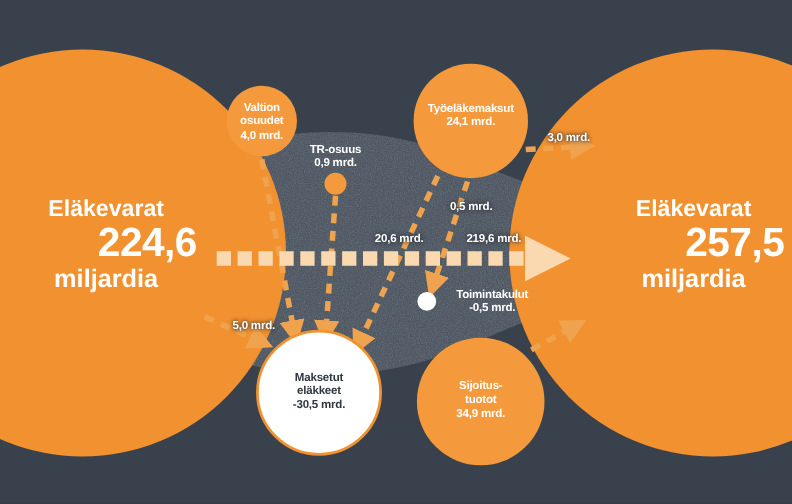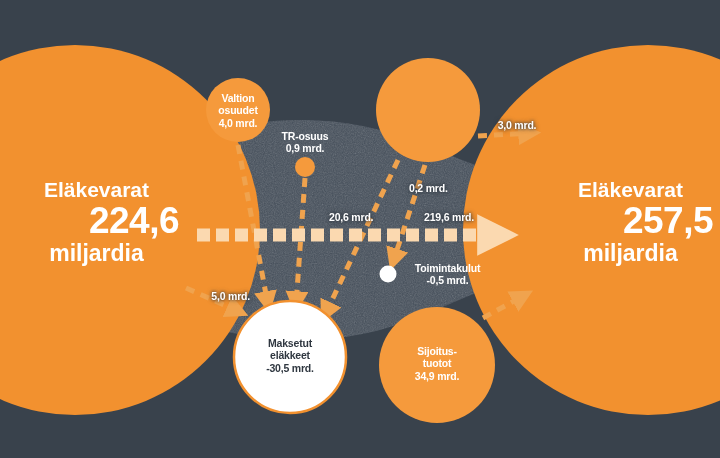--- a/index.html
+++ b/index.html
@@ -143,41 +143,45 @@
     <div>Valtion</div>
     <div>osuudet</div>
     <div>4,0 mrd.</div>
   </div>
 
   <div class="lbl bubble-label" style="left:265px; top:130px; width:80px;">
     <div>TR-osuus</div>
     <div>0,9 mrd.</div>
   </div>
 
+  <div class="lbl bubble-label" style="left:368px; top:93px; width:120px;">
+    <div>Työeläkemaksut</div>
+    <div>24,1 mrd.</div>
+  </div>
 
   <div class="lbl bubble-label" style="left:400px; top:262px; width:95px; text-align:center;">
     <div>Toimintakulut</div>
     <div>-0,5 mrd.</div>
   </div>
 
   <div class="lbl bubble-label dark-label" style="left:240px; top:337px; width:100px;">
     <div>Maksetut</div>
     <div>eläkkeet</div>
     <div>-30,5 mrd.</div>
   </div>
 
   <div class="lbl bubble-label" style="left:392px; top:345px; width:90px;">
     <div>Sijoitus-</div>
     <div>tuotot</div>
     <div>34,9 mrd.</div>
   </div>
 
   <div class="lbl flow-label" style="left:487px; top:119px; width:60px;">3,0 mrd.</div>
 
-  <div class="lbl flow-label" style="left:409px; top:182px; width:60px; text-align:left;">0,2 mrd.</div>
+  <div class="lbl flow-label" style="left:409px; top:182px; width:60px; text-align:left;">0,5 mrd.</div>
 
-  <div class="lbl flow-label" style="left:329px; top:211px; width:70px; text-align:left;">20,6 mrd.</div>
+  <div class="lbl flow-label" style="left:315px; top:211px; width:70px; text-align:right;">20,6 mrd.</div>
 
   <div class="lbl flow-label" style="left:424px; top:211px; width:80px; text-align:left;">219,6 mrd.</div>
 
   <div class="lbl flow-label" style="left:190px; top:290px; width:60px; text-align:right;">5,0 mrd.</div>
 
 </div>
 
 </body></html>

